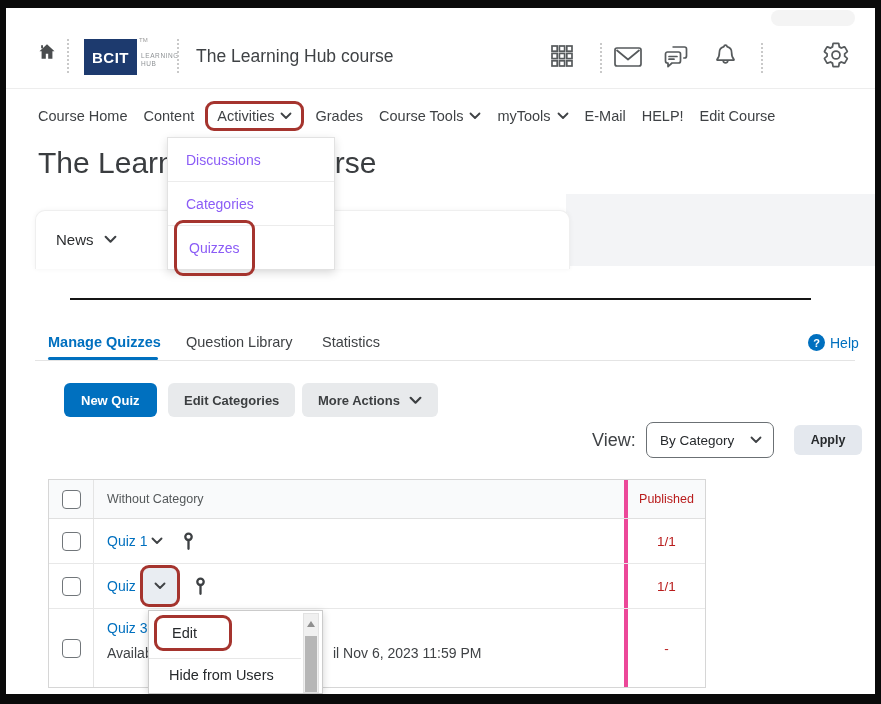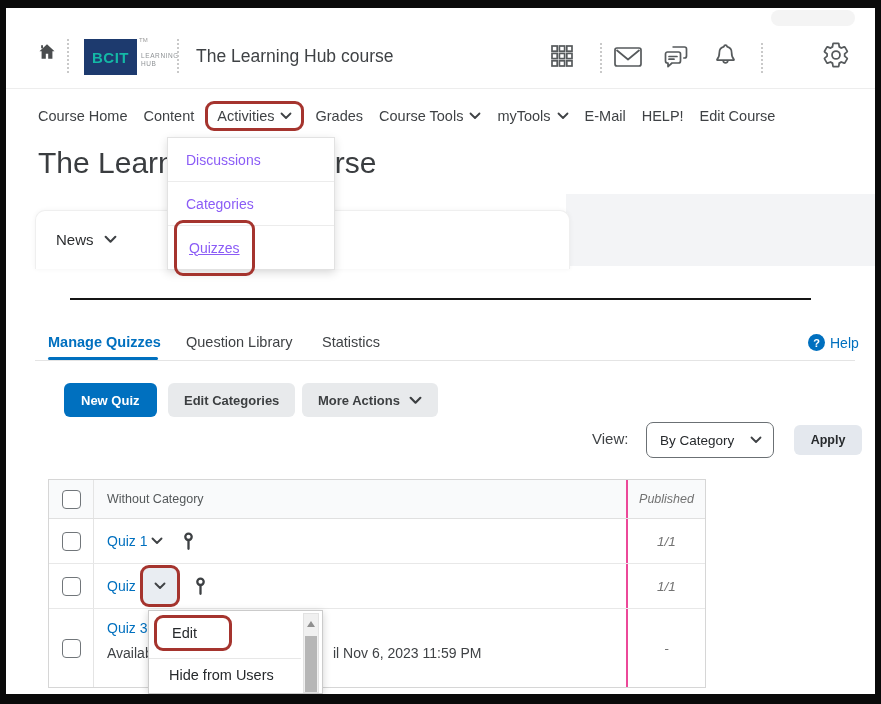--- a/index.html
+++ b/index.html
@@ -3,21 +3,21 @@
 <meta charset="utf-8">
 <style>
   html,body{margin:0;padding:0;background:#fff;}
   .screen{position:relative;width:881px;height:704px;background:#fff;overflow:hidden;
           font-family:"Liberation Sans",sans-serif;color:#3f4245;}
   .frame{position:absolute;inset:0;border:6px solid #0a0a0a;border-top-width:8px;border-bottom-width:10px;
          pointer-events:none;z-index:100;}
   .vdots{position:absolute;width:0;border-left:2px dotted #c9c9c9;}
   .hairline{position:absolute;left:0;width:881px;height:1px;background:#ededed;}
   
-  .logo-box{position:absolute;background:#1d3a6e;color:#14b8a6;display:flex;align-items:center;justify-content:center;
+  .logo-box{position:absolute;background:#1d3a6e;color:#ffffff;display:flex;align-items:center;justify-content:center;
             font-weight:bold;font-size:15px;letter-spacing:.5px;}
   .logo-sub{position:absolute;font-size:6.5px;color:#8f9396;letter-spacing:.6px;line-height:8px;}
   .tm{position:absolute;font-size:6px;color:#9a9a9a;}
   .bar-title{position:absolute;font-size:17.5px;color:#3f4245;}
   .blob{position:absolute;background:#f4f4f4;border-radius:9px;}
   .icon{position:absolute;display:flex;align-items:center;justify-content:center;}
   
   .navbar{position:absolute;left:38px;top:98px;height:36px;display:flex;align-items:center;gap:16px;
           font-size:14.5px;color:#3f4245;white-space:nowrap;}
   .nav-item{display:inline-flex;align-items:center;gap:6px;cursor:pointer;}
@@ -30,53 +30,53 @@
              border:1px solid #efefef;border-bottom:0;border-radius:10px 10px 0 0;
              box-shadow:0 0 5px rgba(0,0,0,.05);z-index:3;}
   .news-head{position:absolute;left:20px;top:20px;display:flex;align-items:center;gap:10px;
              font-size:15px;color:#2b2d2f;font-weight:500;}
   
   .drop-menu{position:absolute;left:167px;top:137px;width:166px;background:#fff;border:1px solid #e2e2e2;
              box-shadow:0 3px 9px rgba(0,0,0,.14);z-index:10;}
   .drop-item{height:43px;display:flex;align-items:center;padding-left:18px;font-size:14px;color:#8b5cf6;
              border-bottom:1px solid #ececec;cursor:pointer;}
   .drop-item:last-child{border-bottom:0;}
-  .menu-annot{display:inline-block;padding:17px 12px;margin-left:-12px;text-decoration:underline;}
+  .menu-annot{display:inline-block;padding:17px 12px;margin-left:-12px;}
   .black-line{position:absolute;left:70px;top:298px;width:741px;height:2px;background:#151515;}
   
   .tab{position:absolute;top:334px;font-size:14.5px;color:#3f4245;cursor:pointer;}
   .tab.active{color:#0070bf;font-weight:bold;}
   .tab-underline{position:absolute;left:48px;top:357px;width:110px;height:3px;background:#0070bf;border-radius:2px;}
   .tabs-line{position:absolute;left:35px;top:360px;width:820px;height:1px;background:#e4e4e4;}
   .help-circle{position:absolute;left:808px;top:334px;width:17px;height:17px;border-radius:50%;background:#0070bf;
                color:#fff;font-size:11px;font-weight:bold;display:flex;align-items:center;justify-content:center;}
   .help-text{position:absolute;left:830px;top:335px;font-size:14px;color:#0070bf;cursor:pointer;}
   
   .btn{position:absolute;top:383px;height:34px;border-radius:6px;display:inline-flex;align-items:center;
        font-size:13px;font-weight:600;cursor:pointer;white-space:nowrap;margin-left:16px;}
   .btn-primary{background:#0070bf;color:#fff;padding:0 17px;}
   .btn-subtle{background:#e8eaec;color:#3c3f41;padding:0 16px;gap:9px;}
   
-  .view-label{position:absolute;left:592px;top:430px;font-size:15px;}
+  .view-label{position:absolute;left:592px;top:430px;font-size:18px;}
   .select{position:absolute;left:646px;top:422px;width:128px;height:36px;border:1px solid #6b7074;border-radius:7px;
           background:#fff;display:flex;align-items:center;justify-content:space-between;
           padding:0 11px 0 13px;box-sizing:border-box;font-size:13.5px;color:#26292c;cursor:pointer;}
   .apply-btn{position:absolute;left:794px;top:425px;width:68px;height:30px;background:#e4e8ee;border-radius:6px;
              font-size:12.5px;font-weight:600;color:#26292c;display:flex;align-items:center;justify-content:center;cursor:pointer;}
   
   .quiz-table{position:absolute;left:48px;top:479px;width:658px;height:209px;border:1px solid #d6d6d6;
               background:#fff;box-sizing:border-box;display:flex;flex-direction:column;}
   .trow{display:flex;border-bottom:1px solid #e8e8e8;}
   .trow.header{height:38px;background:#f9fafb;border-bottom:1px solid #e0e0e0;}
   .trow.r1,.trow.r2{height:44px;}
   .trow.r3{flex:1;border-bottom:0;}
   .tcell-check{width:44px;border-right:1px solid #e4e4e4;display:flex;align-items:center;justify-content:center;flex:none;}
   .tcell-main{flex:1;position:relative;display:flex;align-items:center;}
-  .tcell-pub{width:77px;border-left:2px solid #ec4899;display:flex;align-items:center;justify-content:center;
-             font-size:13.5px;color:#737373;flex:none;font-style:italic;}
+  .tcell-pub{width:77px;border-left:4px solid #ec4899;display:flex;align-items:center;justify-content:center;
+             font-size:13.5px;color:#b91c1c;flex:none;}
   .th-text{padding-left:13px;font-size:12.5px;color:#54585a;}
   .th-pub{font-size:12.5px;}
   .checkbox{width:17px;height:17px;border:1.5px solid #71767a;border-radius:4px;background:#fff;cursor:pointer;}
   .quiz-link{position:absolute;left:13px;font-size:14px;color:#0070bf;cursor:pointer;}
   .avail{position:absolute;font-size:14px;color:#3f4245;}
   .chev-plain{position:absolute;left:57px;cursor:pointer;display:flex;}
   .key-icon{position:absolute;display:flex;}
   .chev-btn{position:absolute;left:46px;top:1px;width:34px;height:36px;background:#e9edf2;border:3px solid #a5342e;
             border-radius:9px;display:flex;align-items:center;justify-content:center;cursor:pointer;}
   

